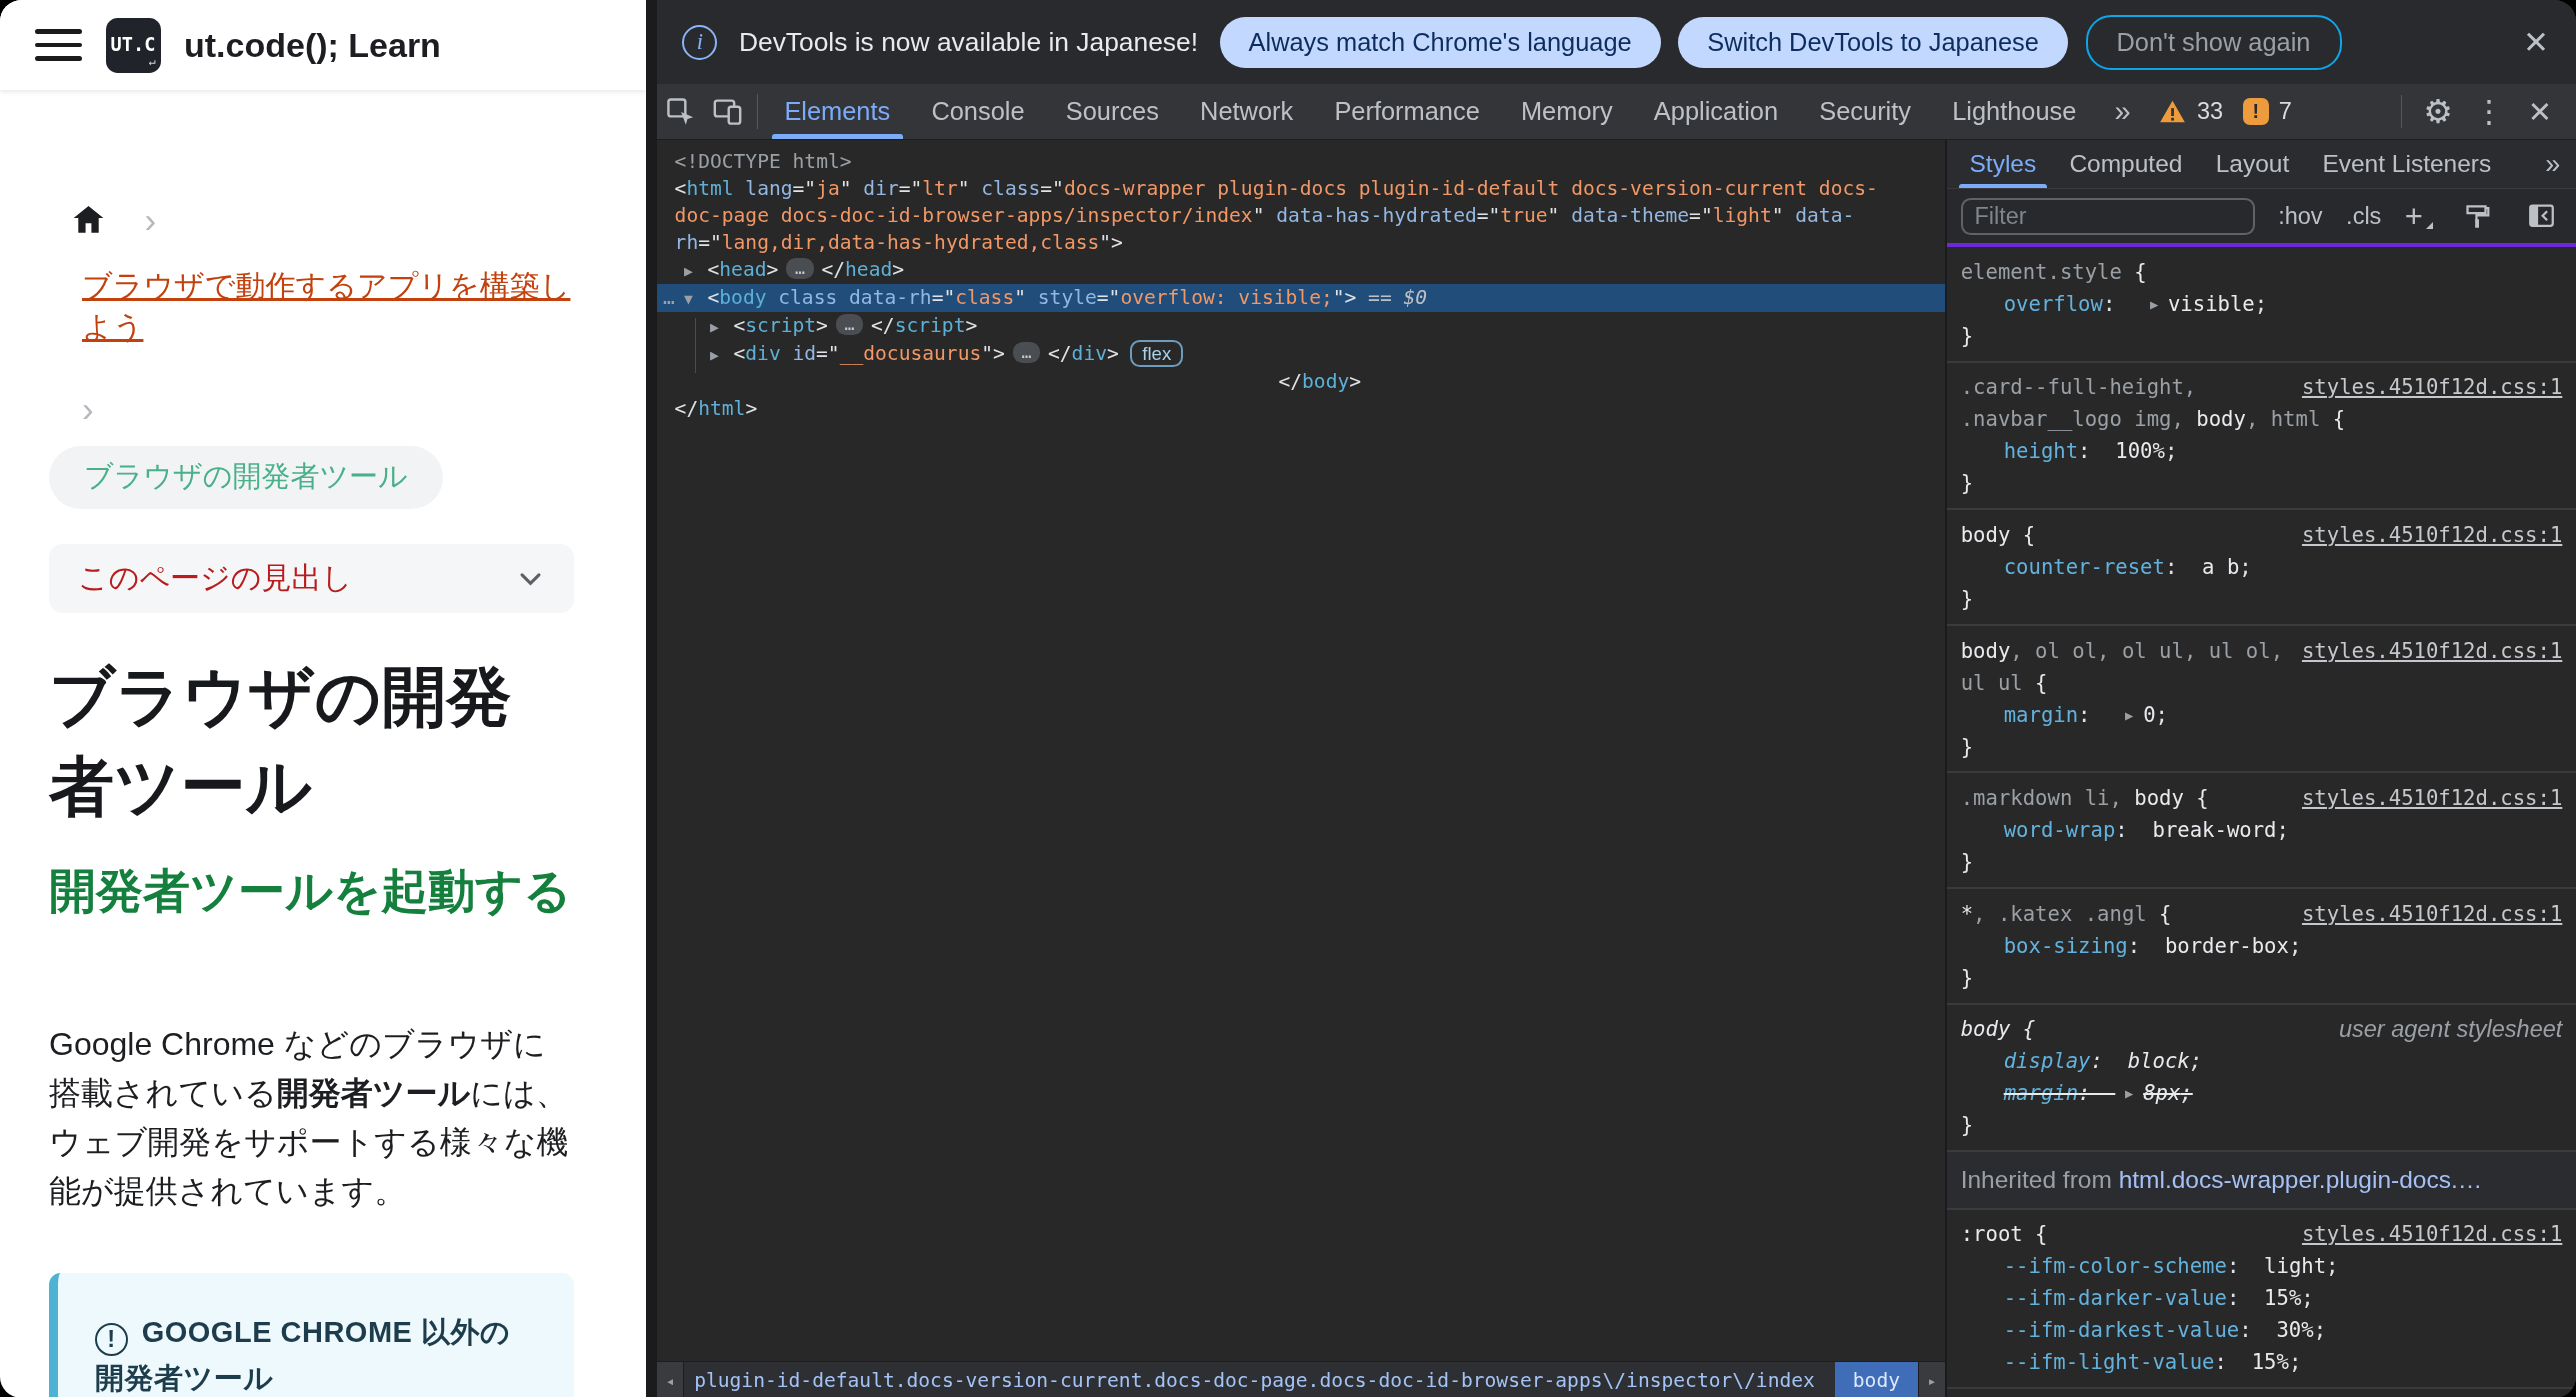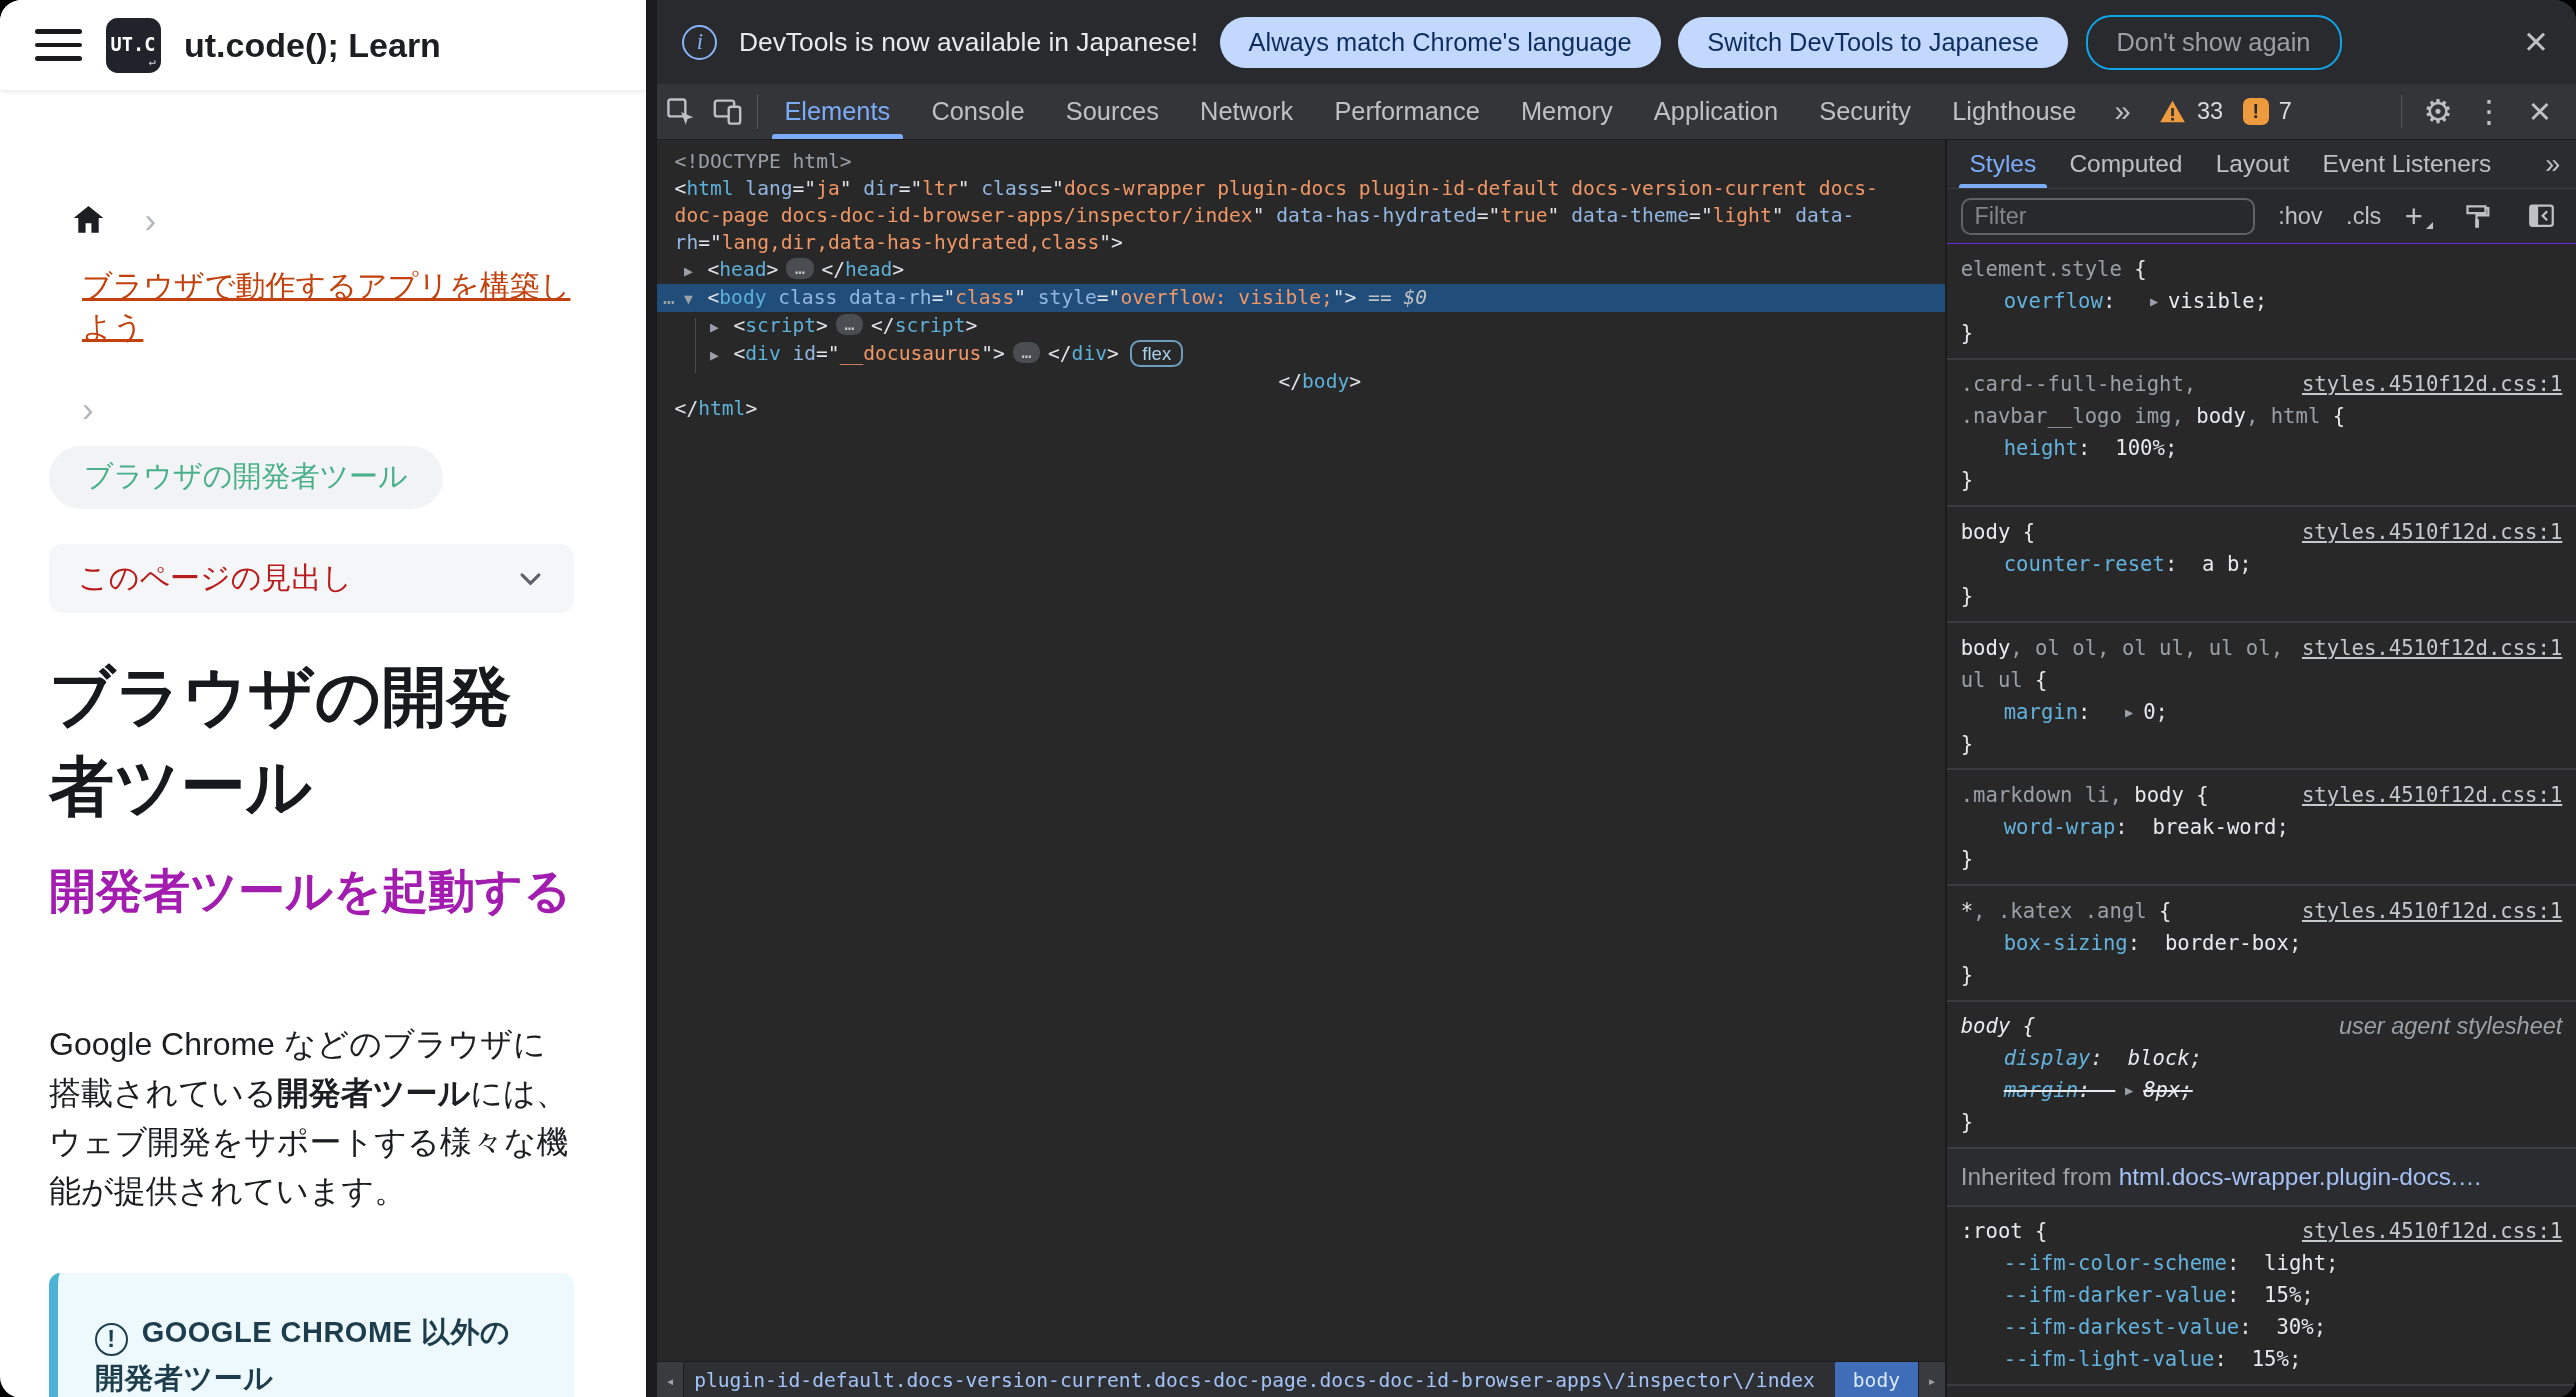--- a/index.html
+++ b/index.html
@@ -21,21 +21,21 @@
   .bc-row1{margin-top:110px;display:flex;align-items:center;gap:39px;padding-left:21.5px;height:39px;}
   .bc-chev{color:#b4b8be;font-size:35px;line-height:35px;}
   .bc-text{margin-top:27px;padding-left:33px;font-size:30px;color:#c2410c;text-decoration:underline;}
   .bc-row3{margin-top:43px;padding-left:33px;height:35px;}
   .bc-pill{margin-top:19.6px;display:inline-flex;align-items:center;background:#f2f3f4;border-radius:39px;
     padding:0 35px;height:63px;font-size:29px;color:#4ab08a;}
   .toc-box{margin-top:35px;width:525px;height:69px;background:#f5f6f7;border-radius:13.7px;
     display:flex;align-items:center;justify-content:space-between;padding:0 29px;box-sizing:border-box;
     font-size:30px;color:#b91c1c;cursor:pointer;}
   h1.doc{margin:39px 0 0 0;font-size:65px;line-height:90px;font-weight:800;color:#17191c;width:525px;}
-  h2.doc{margin:27px 12px 0 0;font-size:47px;line-height:63px;font-weight:800;color:#a21caf;width:525px;}
+  h2.doc{margin:27px 12px 0 0;font-size:47px;line-height:63px;font-weight:800;color:#15803d;width:525px;}
   .para{margin:98px 0 0 0;font-size:32px;line-height:49px;color:#1c1e21;width:525px;}
   .admonition{margin-top:57px;width:525px;box-sizing:border-box;background:#eef9fd;
     border-left:9.8px solid #4cb3d4;border-radius:11.7px;padding:37px 37px 78px 37px;color:#1d3d4c;}
   .adm-title{font-size:29px;font-weight:800;line-height:45px;letter-spacing:0.5px;}
   .adm-icon{display:inline-flex;width:33px;height:33px;border:2.9px solid #1d3d4c;border-radius:50%;
     align-items:center;justify-content:center;font-size:23.5px;font-weight:800;margin-right:13.7px;
     vertical-align:-5.9px;box-sizing:border-box;}
 
   
   .devtools{position:absolute;left:646px;top:0;width:1930px;height:100%;background:#282828;
@@ -89,21 +89,21 @@
   .sb-arrow.l{border-right:1px solid #1d1d1f;} .sb-arrow.r{border-left:1px solid #1d1d1f;}
   .sb-crumb{flex:1;color:#a3c3f7;display:flex;align-items:center;padding:0 9.8px;overflow:hidden;white-space:nowrap;cursor:pointer;}
   .sb-selected{background:#3f6db8;color:#dce8fd;display:flex;align-items:center;padding:0 17.6px;cursor:pointer;flex:none;}
 
   .sidebar{flex:1;border-left:2px solid #1b1b1d;display:flex;flex-direction:column;background:#282828;min-width:0;}
   .sb-tabs{height:48px;flex:none;background:#2b2c2f;border-bottom:1px solid #3a3b3e;display:flex;align-items:stretch;padding-left:5.9px;}
   .sb-tab{padding:0 16.6px;display:flex;align-items:center;font-size:24.5px;color:#bdc1c6;position:relative;cursor:pointer;white-space:nowrap;}
   .sb-tab.active{color:#7cacf8;}
   .sb-tab.active::after{content:"";position:absolute;left:5.9px;right:5.9px;bottom:0;height:3.9px;background:#7cacf8;border-radius:2.9px 2.9px 0 0;}
   .sb-more{margin-left:auto;color:#bdc1c6;font-size:27px;display:flex;align-items:center;padding:0 15.7px;cursor:pointer;}
-  .sb-filter{height:54px;flex:none;display:flex;align-items:center;padding:0 13.7px;gap:23.5px;border-bottom:1px solid #6d28d9;background:#28292c;}
+  .sb-filter{height:54px;flex:none;display:flex;align-items:center;padding:0 13.7px;gap:23.5px;border-bottom:4px solid #6d28d9;background:#28292c;}
   .filter-input{width:294px;height:37px;border:2px solid #5f6368;border-radius:9.8px;background:transparent;
     color:#e8eaed;font-size:23.5px;padding:0 11.7px;outline:none;box-sizing:border-box;font-family:"Liberation Sans",sans-serif;}
   .filter-input::placeholder{color:#80868b;}
   .toggle{color:#bdc1c6;font-size:23.5px;cursor:pointer;}
   .plus{color:#bdc1c6;font-size:31px;line-height:29px;cursor:pointer;position:relative;padding-right:9.8px;}
   .plus::after{content:"";position:absolute;right:0;bottom:2px;border-left:7.8px solid transparent;border-bottom:7.8px solid #bdc1c6;}
 
   .styles-scroll{flex:1;overflow:hidden;font-family:"DejaVu Sans Mono",monospace;font-size:20.6px;line-height:32px;color:#e8eaed;}
   .rule{padding:8.8px 13.7px;border-bottom:2px solid #3a3b3e;}
   .rule.italic .rule-header, .rule.italic .prop-line{font-style:italic;}

